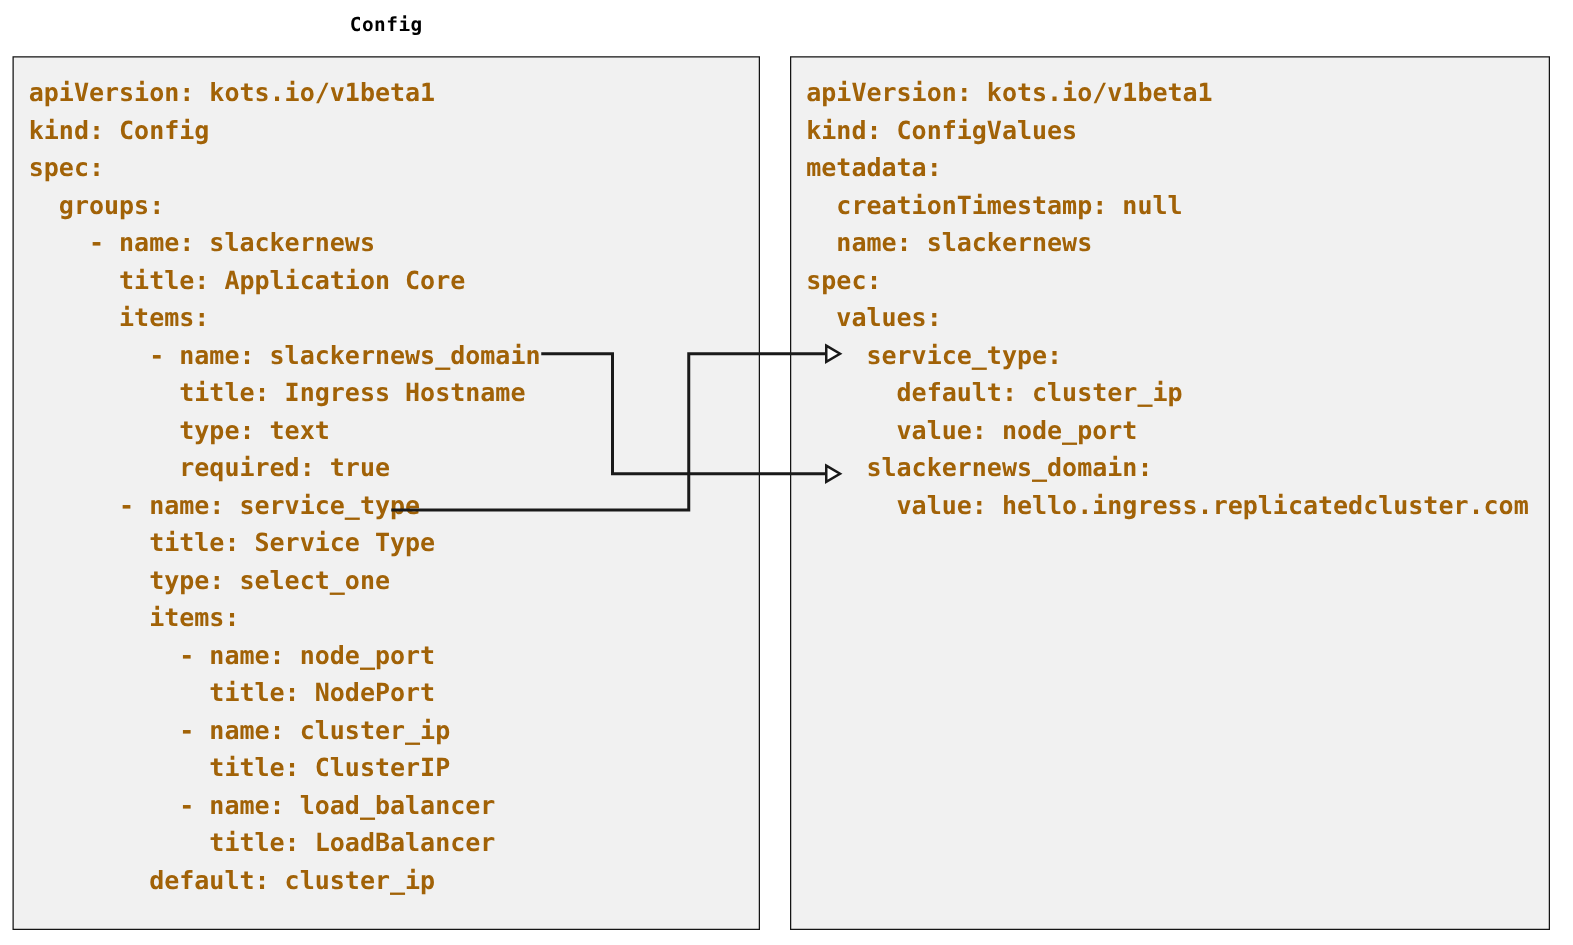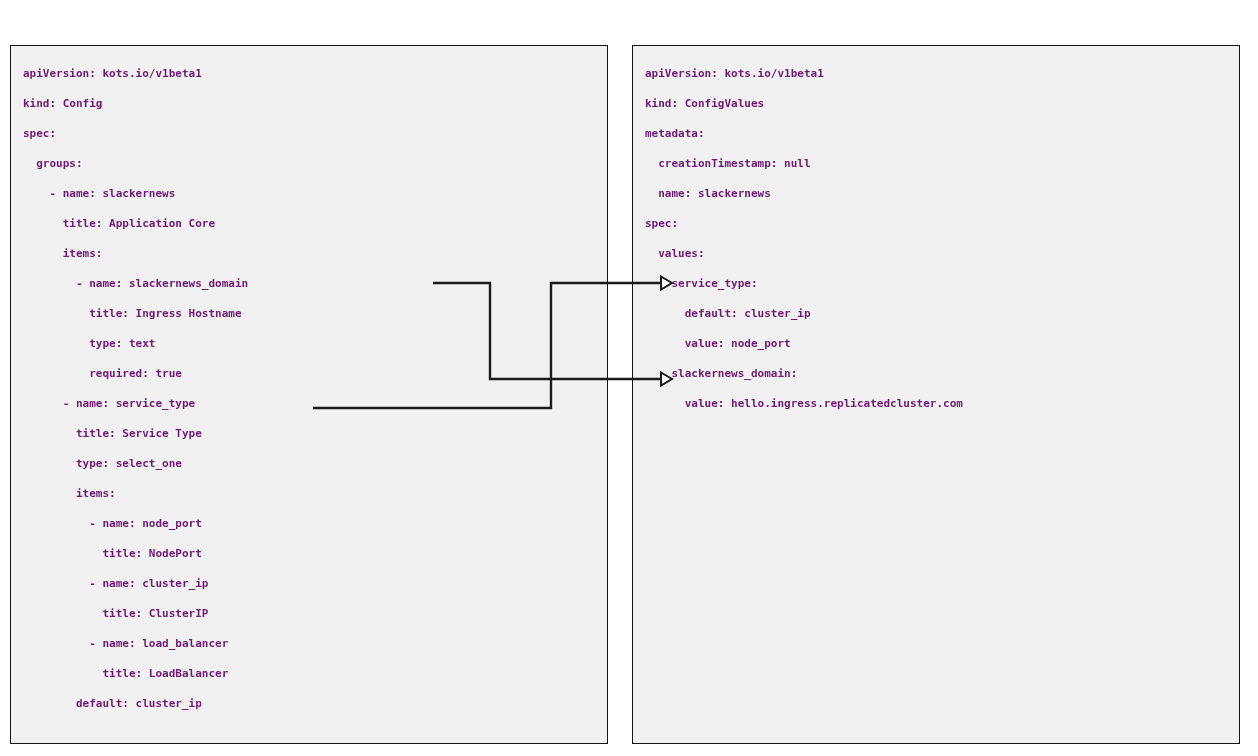--- a/index.html
+++ b/index.html
@@ -52,23 +52,23 @@
   #panel-configvalues { left: 632px; width: 608px; }
 
   
   .code-block {
     position: absolute;
     top: 13px;
     left: 0;
     right: 0;
     font-family: "DejaVu Sans Mono", "Liberation Mono", monospace;
     font-weight: bold;
-    font-size: 11px;
+    font-size: 20px;
     line-height: 30px;
-    color: #701a75;
+    color: #a16207;
     white-space: pre;
   }
   #code-config       { padding-left: 12px; }
   #code-configvalues { padding-left: 12px; }
 
   .code-line {
     height: 30px;
     white-space: pre;
   }
 
@@ -79,20 +79,21 @@
     width: 1258px;
     height: 756px;
     pointer-events: none;
   }
 </style>
 </head>
 <body>
 
 <div id="stage">
 
+  <div class="panel-title" id="title-config">Config</div>
 
 
   <div class="panel" id="panel-config">
     <div class="code-block" id="code-config"><div class="code-line">apiVersion: kots.io/v1beta1</div><div class="code-line">kind: Config</div><div class="code-line">spec:</div><div class="code-line">  groups:</div><div class="code-line">    - name: slackernews</div><div class="code-line">      title: Application Core</div><div class="code-line">      items:</div><div class="code-line">        - name: slackernews_domain</div><div class="code-line">          title: Ingress Hostname</div><div class="code-line">          type: text</div><div class="code-line">          required: true</div><div class="code-line">      - name: service_type</div><div class="code-line">        title: Service Type</div><div class="code-line">        type: select_one</div><div class="code-line">        items:</div><div class="code-line">          - name: node_port</div><div class="code-line">            title: NodePort</div><div class="code-line">          - name: cluster_ip</div><div class="code-line">            title: ClusterIP</div><div class="code-line">          - name: load_balancer</div><div class="code-line">            title: LoadBalancer</div><div class="code-line">        default: cluster_ip</div></div>
   </div>
 
   <div class="panel" id="panel-configvalues">
     <div class="code-block" id="code-configvalues"><div class="code-line">apiVersion: kots.io/v1beta1</div><div class="code-line">kind: ConfigValues</div><div class="code-line">metadata:</div><div class="code-line">  creationTimestamp: null</div><div class="code-line">  name: slackernews</div><div class="code-line">spec:</div><div class="code-line">  values:</div><div class="code-line">    service_type:</div><div class="code-line">      default: cluster_ip</div><div class="code-line">      value: node_port</div><div class="code-line">    slackernews_domain:</div><div class="code-line">      value: hello.ingress.replicatedcluster.com</div></div>
   </div>
 

